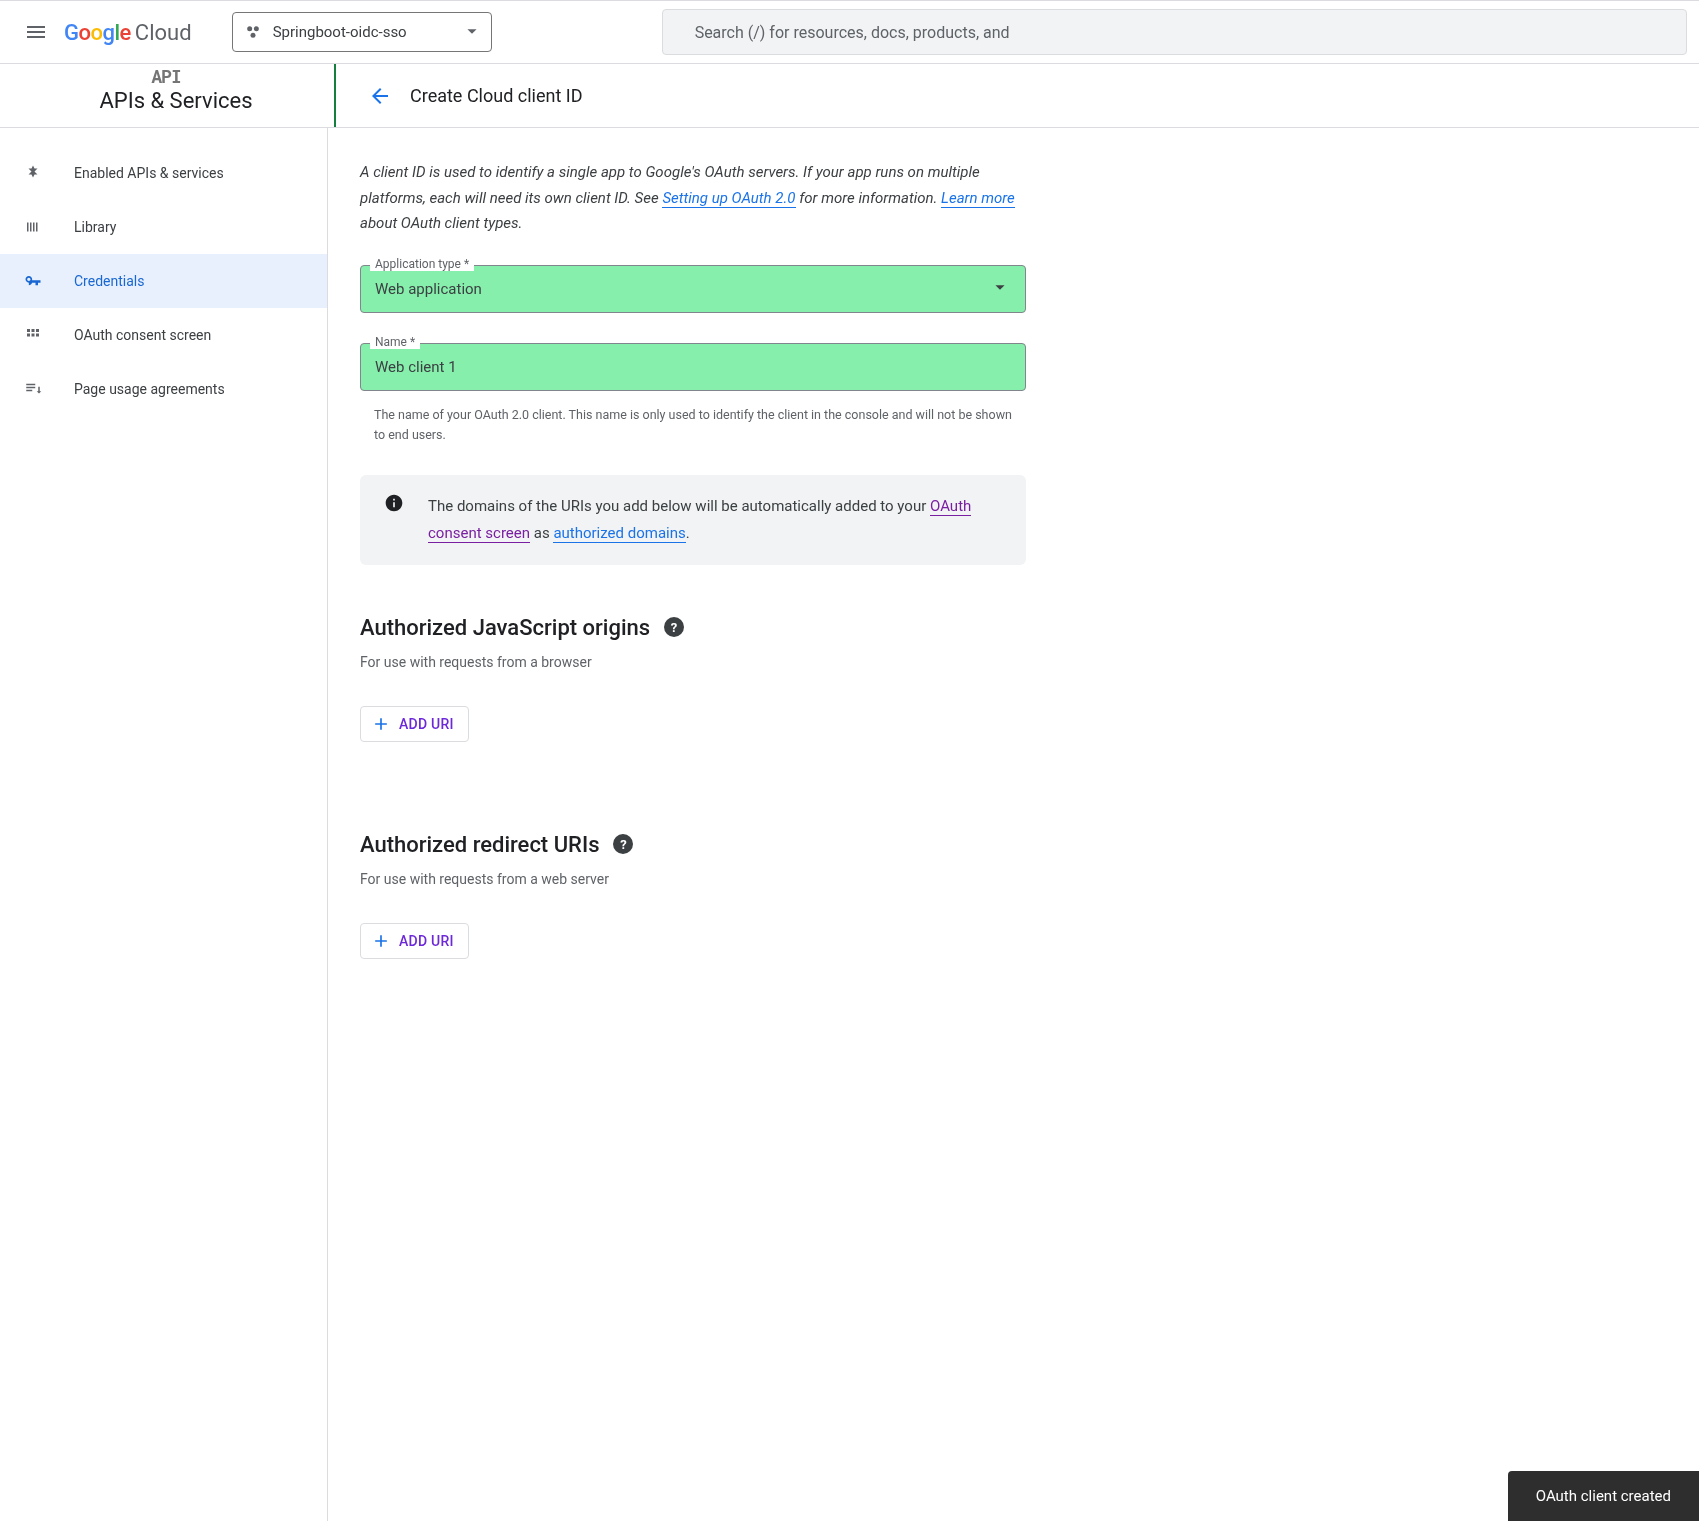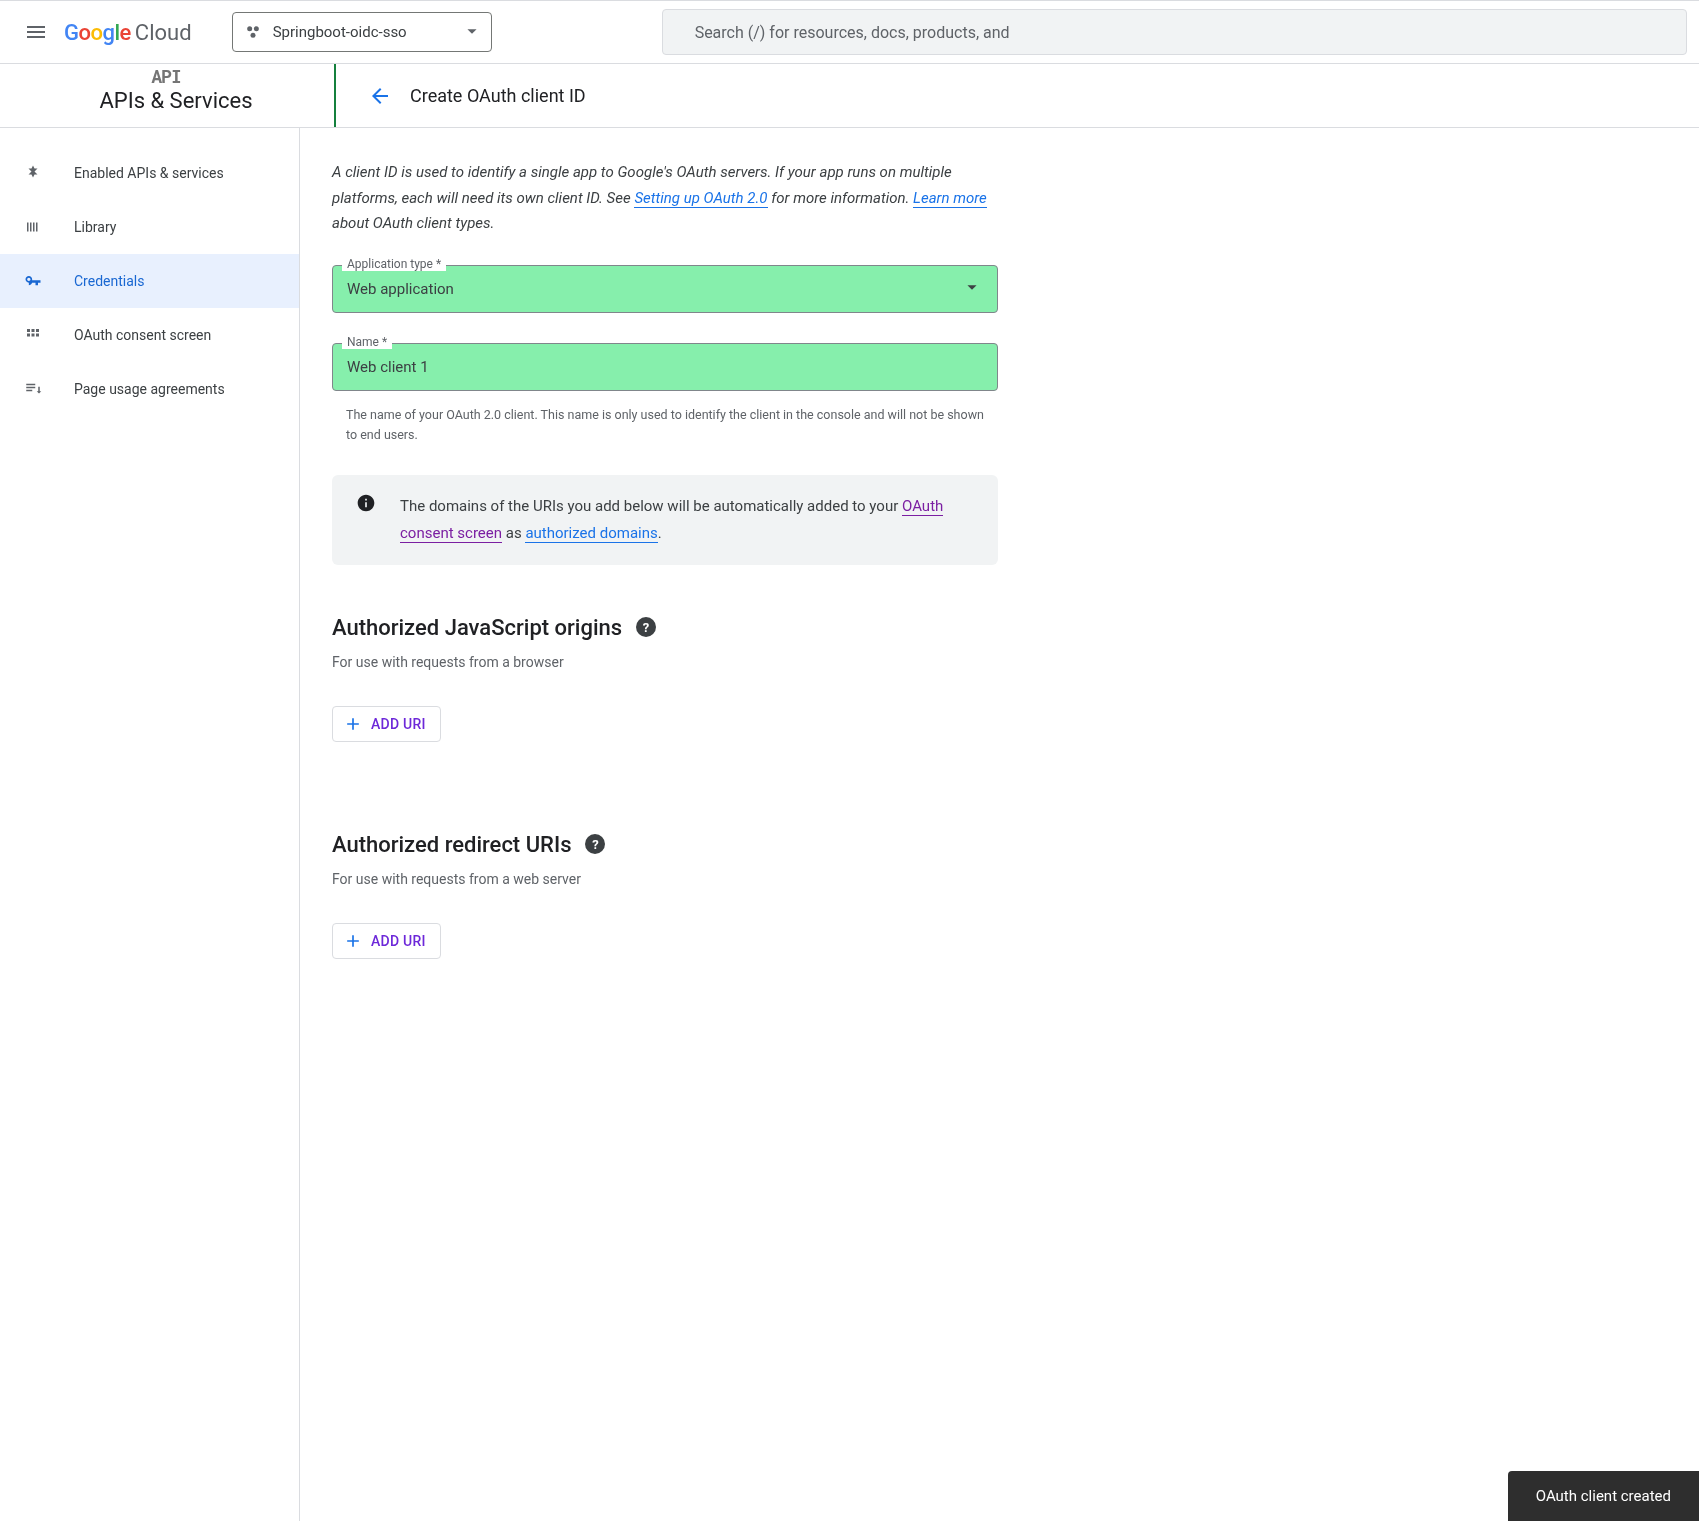--- a/index.html
+++ b/index.html
@@ -30,21 +30,21 @@
 .subheader-left { width: 336px; display: flex; align-items: center; padding-left: 18px; border-right: 2px solid #15803d; flex-direction: column; }
 .api-icon { font-family: 'Roboto Mono', monospace; font-weight: 700; font-size: 18px; color: #757575; letter-spacing: -1px; margin-right: 20px; }
 .subheader-left .title { font-size: 22px; color: #202124; }
 .subheader-right { display: flex; align-items: center; padding-left: 20px; }
 .back-btn { width: 48px; height: 48px; display: flex; align-items: center; justify-content: center; cursor: pointer; border-radius: 50%; }
 .back-btn svg { fill: #1a73e8; width: 24px; height: 24px; }
 .page-title { font-size: 18px; color: #202124; margin-left: 6px; }
 
 
 .layout { display: flex; }
-.sidebar { width: 300px; border-right: 1px solid #dadce0; padding-top: 18px; min-height: calc(100vh - 128px); }
+.sidebar { width: 328px; border-right: 1px solid #dadce0; padding-top: 18px; min-height: calc(100vh - 128px); }
 .nav-item { display: flex; align-items: center; height: 54px; padding-left: 22px; cursor: pointer; font-size: 14px; color: #3c4043; }
 .nav-item .nav-icon { width: 22px; height: 22px; margin-right: 30px; display: flex; align-items: center; justify-content: center; }
 .nav-item .nav-icon svg { fill: #5f6368; }
 .nav-item.active { background: #e8f0fe; color: #1967d2; }
 .nav-item.active .nav-icon svg { fill: #1967d2; }
 
 .main { flex: 1; padding: 32px; max-width: 730px; }
 .intro { font-size: 15px; line-height: 1.7; color: #3c4043; margin-bottom: 28px; font-style: italic; }
 .intro a { color: #1a73e8; text-decoration: none; border-bottom: 1px solid #1a73e8; }
 
@@ -112,21 +112,21 @@
   <div class="subheader-left">
     <span class="api-icon">API</span>
     <span class="title">APIs &amp; Services</span>
   </div>
   <div class="subheader-right">
     <div class="back-btn">
       <svg viewBox="0 0 24 24">
           <path d="M20 11H7.83l5.59-5.59L12 4l-8 8 8 8 1.41-1.41L7.83 13H20v-2z"></path>
         </svg>
     </div>
-    <span class="page-title">Create OAuth client ID</span>
+    <span class="page-title">Create Cloud client ID</span>
   </div>
 </div>
 
 <div class="layout">
 
   <div class="sidebar">
     <div class="nav-item">
       <span class="nav-icon">
         <svg viewBox="0 0 24 24" width="18" height="18">
             <path d="M12 2l-2 4H6l4 4-4 4h4l2 4 2-4h4l-4-4 4-4h-4z" fill="#5f6368"></path>

